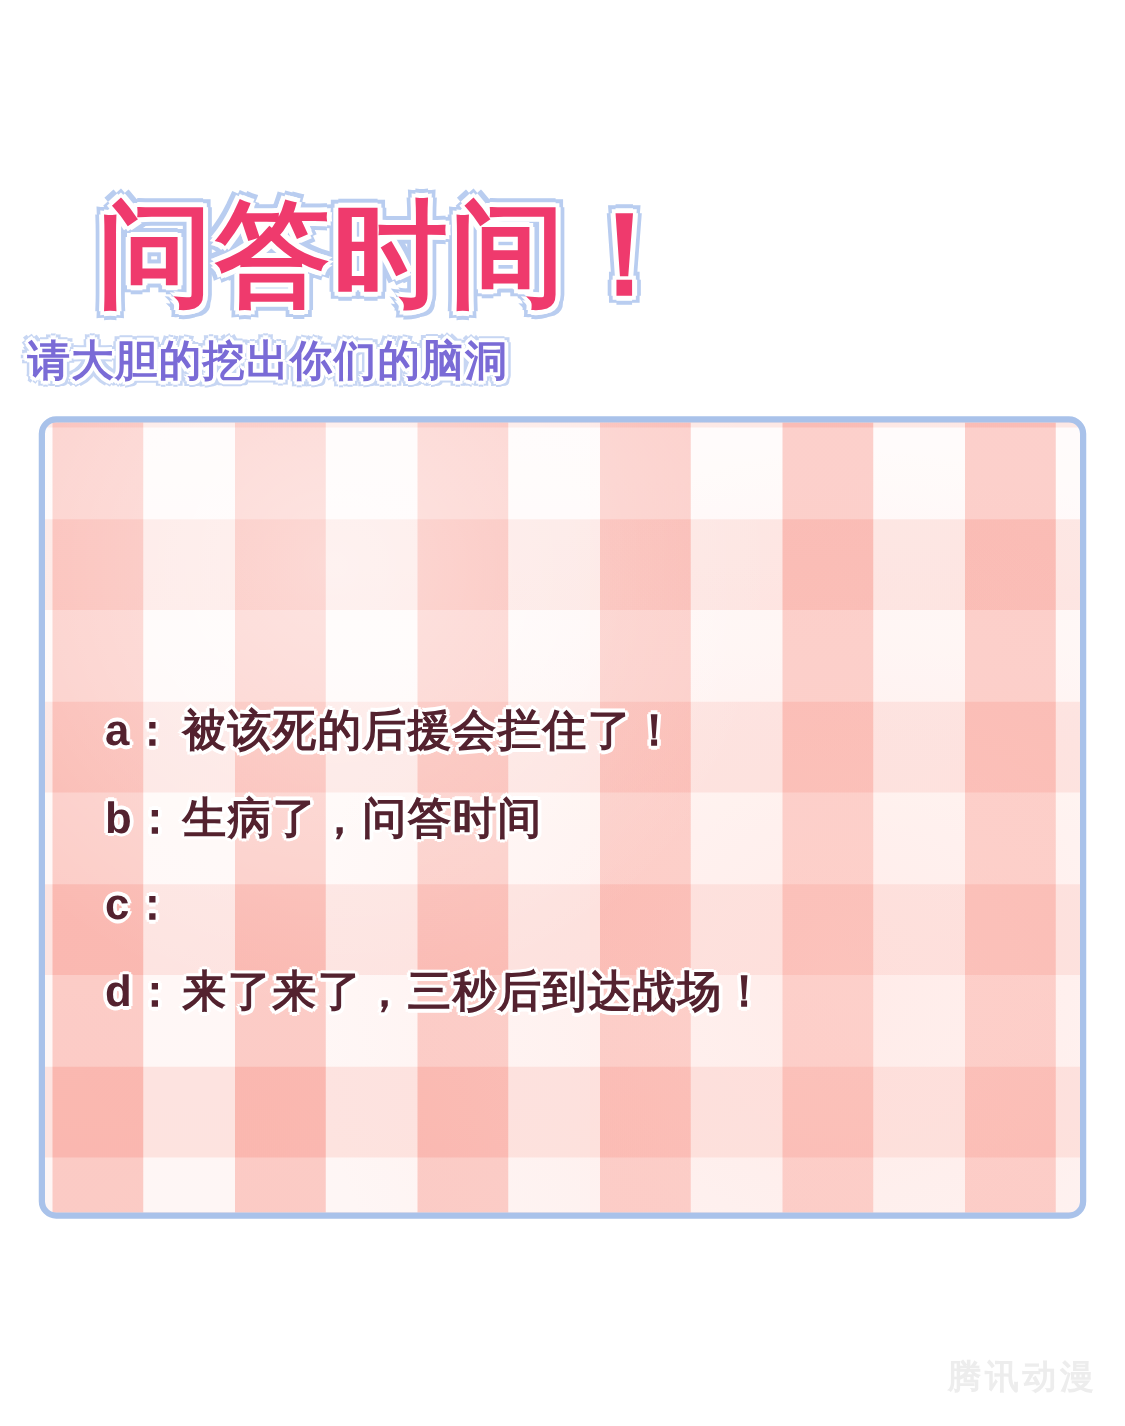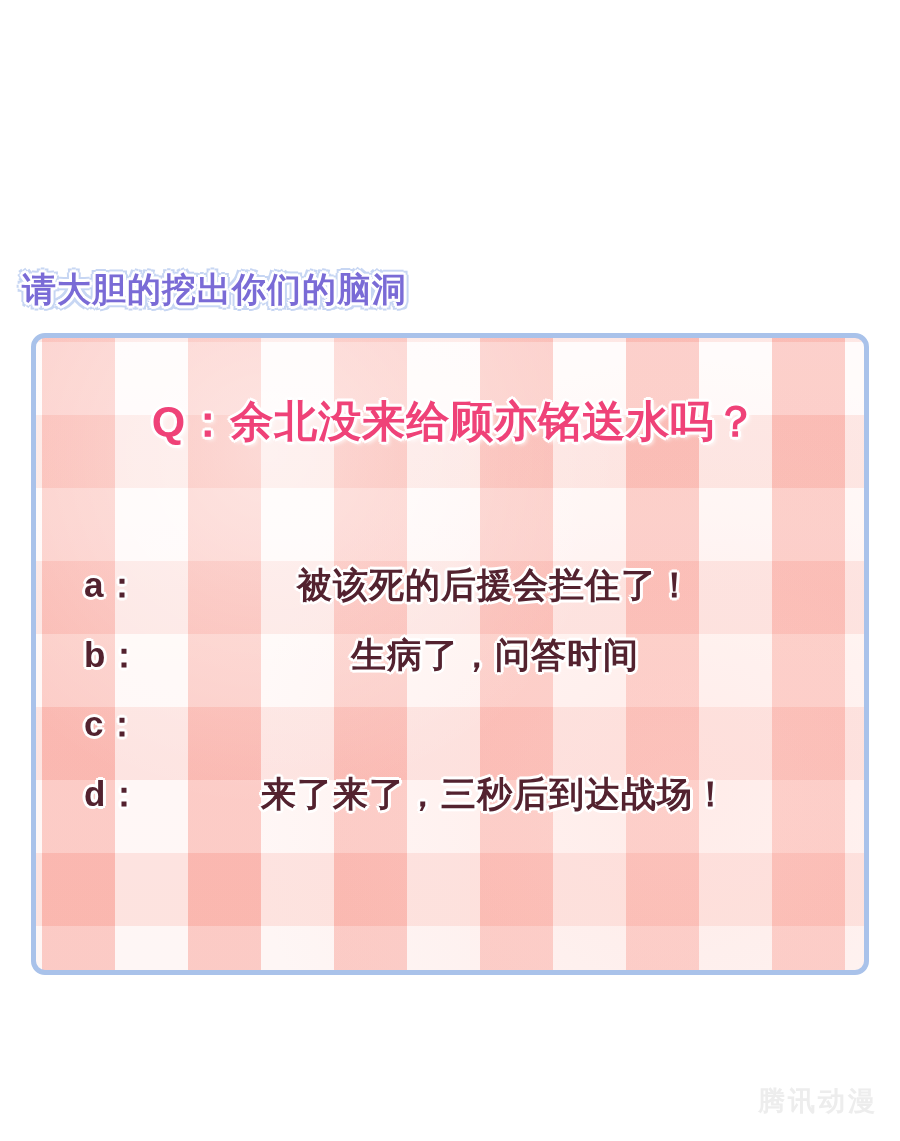--- a/index.html
+++ b/index.html
@@ -158,21 +158,20 @@
        0   -3px 0 #ffffff,  0    3px 0 #ffffff;
   }
 
   .answer-key {
     flex: 0 0 auto;
     width: 62px;
   }
 
   .answer-text {
     flex: 1 1 auto;
-    text-align: center;
   }
   .answer-text .cont {
     display: block;
     padding-left: 6px;
   }
 
   
   .watermark {
     position: absolute;
     right: 22px;
@@ -184,30 +183,30 @@
     user-select: none;
     white-space: nowrap;
   }
 </style>
 </head>
 <body>
 
 <div id="page">
 
   <div class="header-block">
+    <div class="main-title">问答时间！</div>
     <div class="sub-title">请大胆的挖出你们的脑洞</div>
   </div>
 
   <div class="quiz-panel">
     <div class="panel-sheen"></div>
 
     <div class="panel-content">
 
       <div class="question">
-        <span class="question-line">Q：余北没来给顾亦铭送水吗？</span>
       </div>
 
       <div class="answers">
 
         <div class="answer-row">
           <span class="answer-key">a：</span>
           <span class="answer-text">
             <span>被该死的后援会拦住了！</span>
           </span>
         </div>

